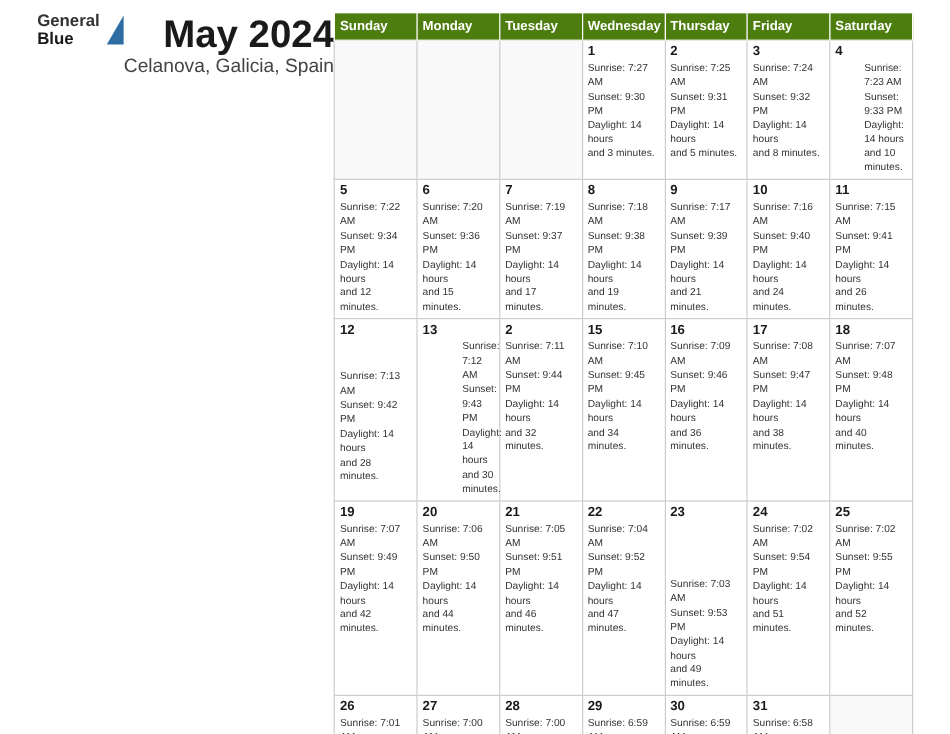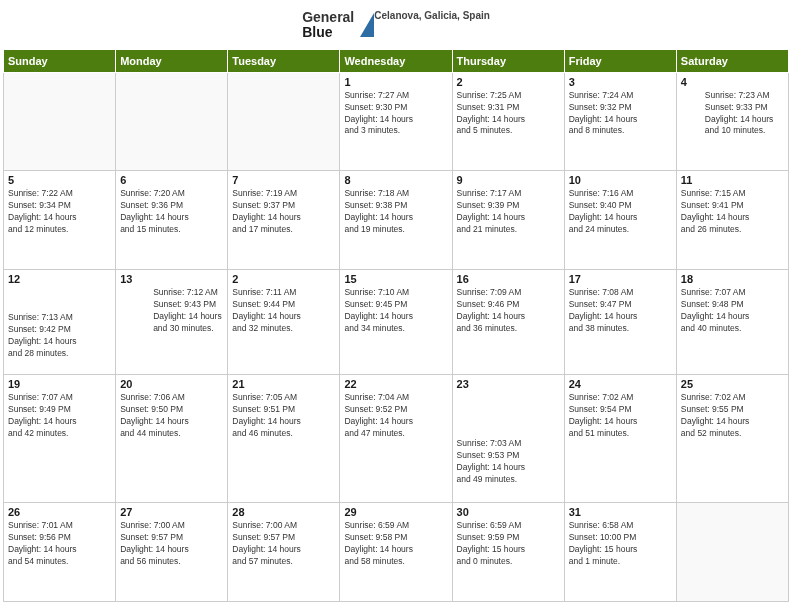--- a/index.html
+++ b/index.html
@@ -6,24 +6,23 @@
     body {
       width: 792px;
       height: 612px;
       font-family: Arial, sans-serif;
       background: #fff;
       overflow: hidden;
     }
     .page {
       width: 792px;
       height: 612px;
-      padding: 10px 3px;
+      padding: 10px 31px;
       display: flex;
-      flex-direction: column;
-      align-items: center;
+      flex-direction: row;
     }
     .header {
       display: flex;
       justify-content: space-between;
       align-items: flex-start;
       margin-bottom: 8px;
     }
     .logo {
       display: flex;
       align-items: center;
@@ -48,22 +47,22 @@
     }
     .title-block {
       text-align: right;
     }
     .title-block h1 {
       font-size: 32px;
       font-weight: bold;
       color: #1a1a1a;
     }
     .title-block h2 {
-      font-size: 10px;
-      font-weight: bold;
+      font-size: 16px;
+      font-weight: normal;
       color: #444;
     }
     .calendar {
       width: 100%;
       border-collapse: collapse;
       flex: 1;
       table-layout: fixed;
     }
     .calendar thead tr th {
       background-color: #4d7c0f;
@@ -103,20 +102,21 @@
 <div class="page">
   <div class="header">
     <div class="logo">
       <div class="logo-text">
         <span>General</span>
         <span>Blue</span>
       </div>
       <div class="logo-triangle"></div>
     </div>
     <div class="title-block">
+      <h1>May 2024</h1>
       <h2>Celanova, Galicia, Spain</h2>
     </div>
   </div>
 
   <table class="calendar">
     <thead>
       <tr>
         <th>Sunday</th>
         <th>Monday</th>
         <th>Tuesday</th>

